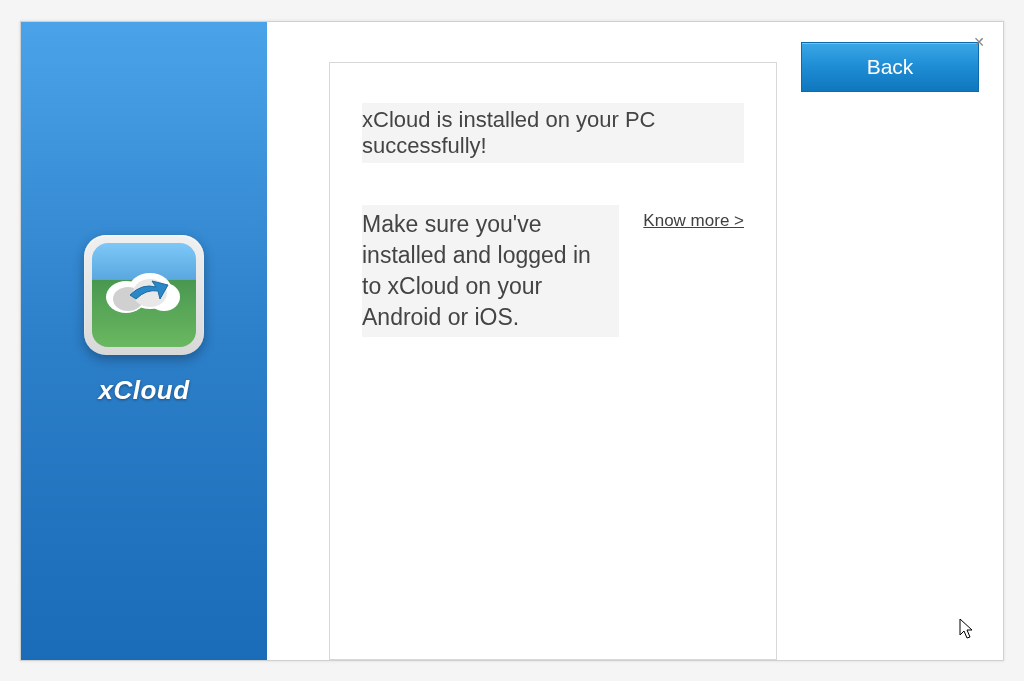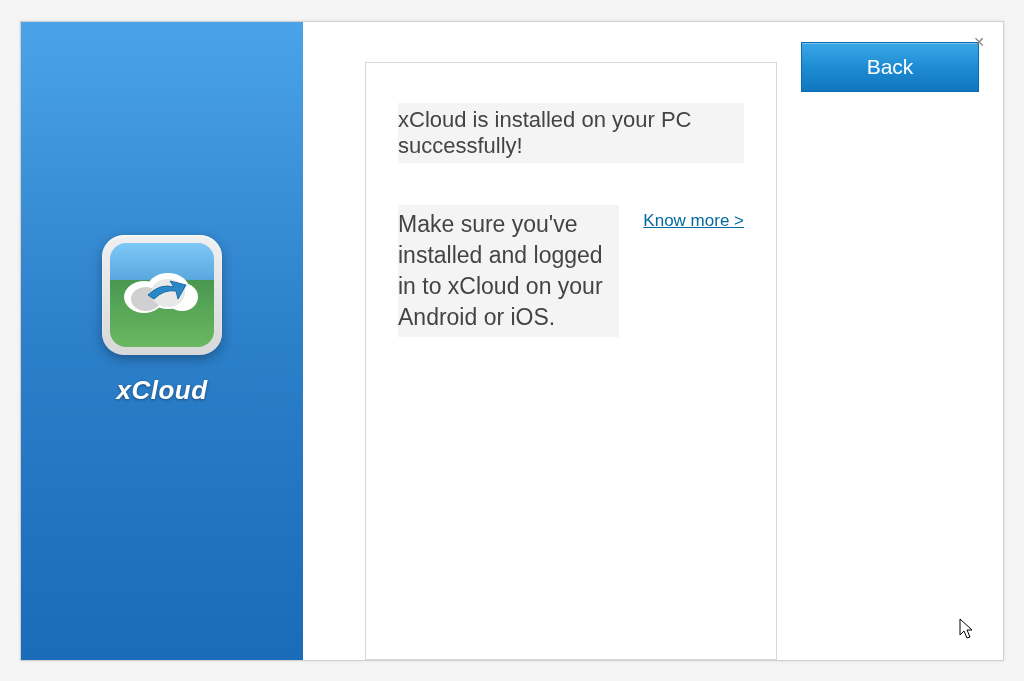--- a/index.html
+++ b/index.html
@@ -25,21 +25,21 @@
       flex-direction: column;
       position: relative;
       box-shadow: 0 0 3px rgba(0,0,0,0.1);
     }
     .dialog-body {
       flex: 1;
       display: flex;
       flex-direction: row;
     }
     .sidebar {
-      width: 282px;
+      width: 246px;
       background: linear-gradient(to bottom, #4aa3e8 0%, #2c7fc9 50%, #1a6bb8 100%);
       display: flex;
       flex-direction: column;
       align-items: center;
       justify-content: center;
       position: relative;
     }
     .logo-wrap {
       display: flex;
       flex-direction: column;
@@ -127,21 +127,21 @@
     }
     .msg-body {
       font-size: 23px;
       color: #444;
       background: #f4f4f4;
       padding: 4px 8px 4px 0;
       line-height: 1.35;
       max-width: 440px;
     }
     .know-link {
-      color: #0369a1;
+      color: #404040;
       font-size: 17px;
       text-decoration: underline;
       cursor: pointer;
       margin-top: 6px;
       white-space: nowrap;
     }
     .button-row {
       display: flex;
       justify-content: flex-end;
       gap: 20px;

